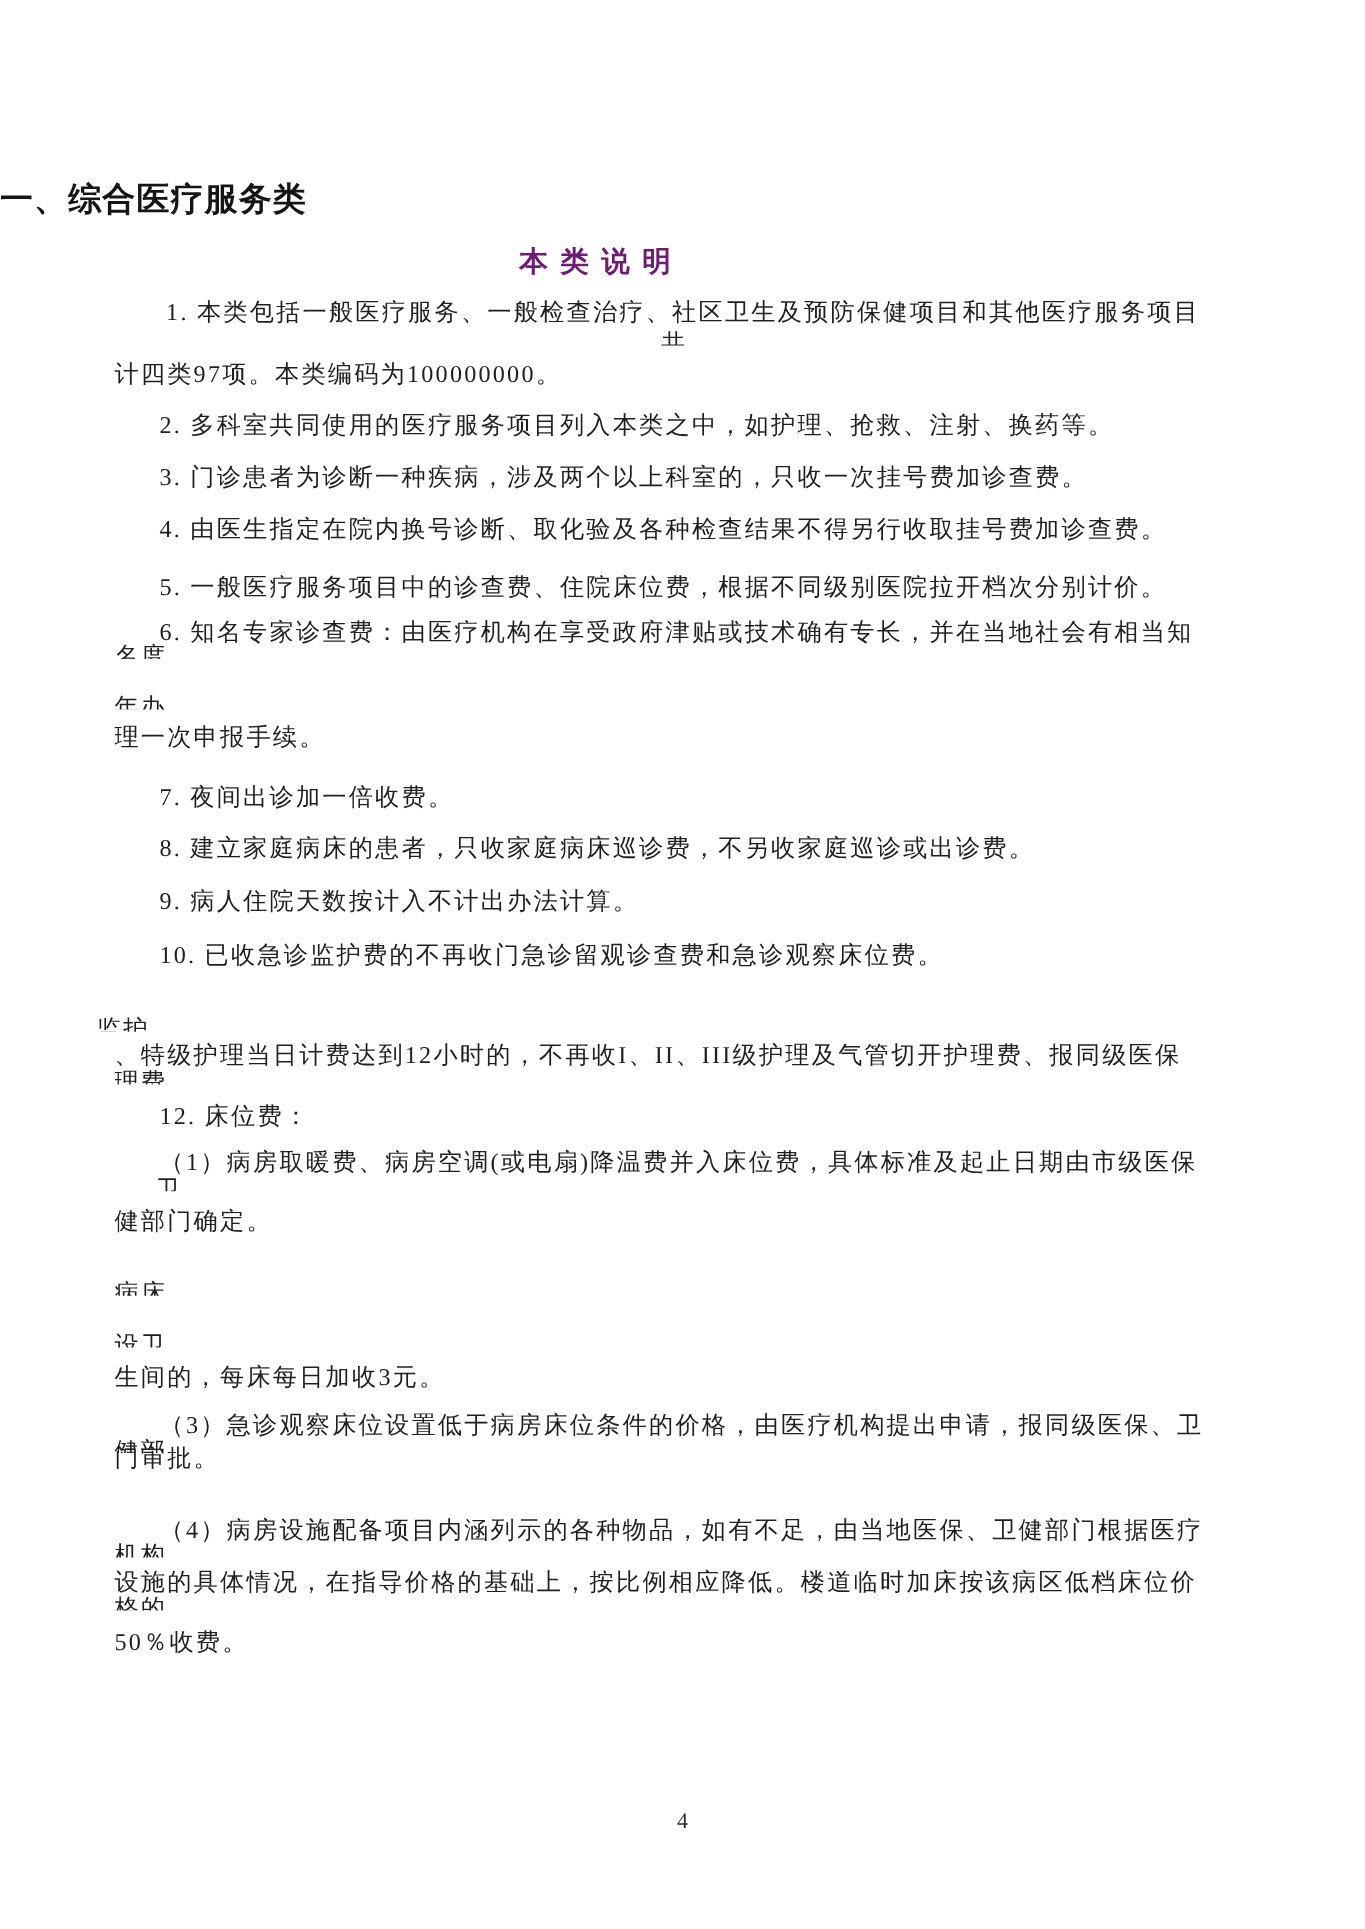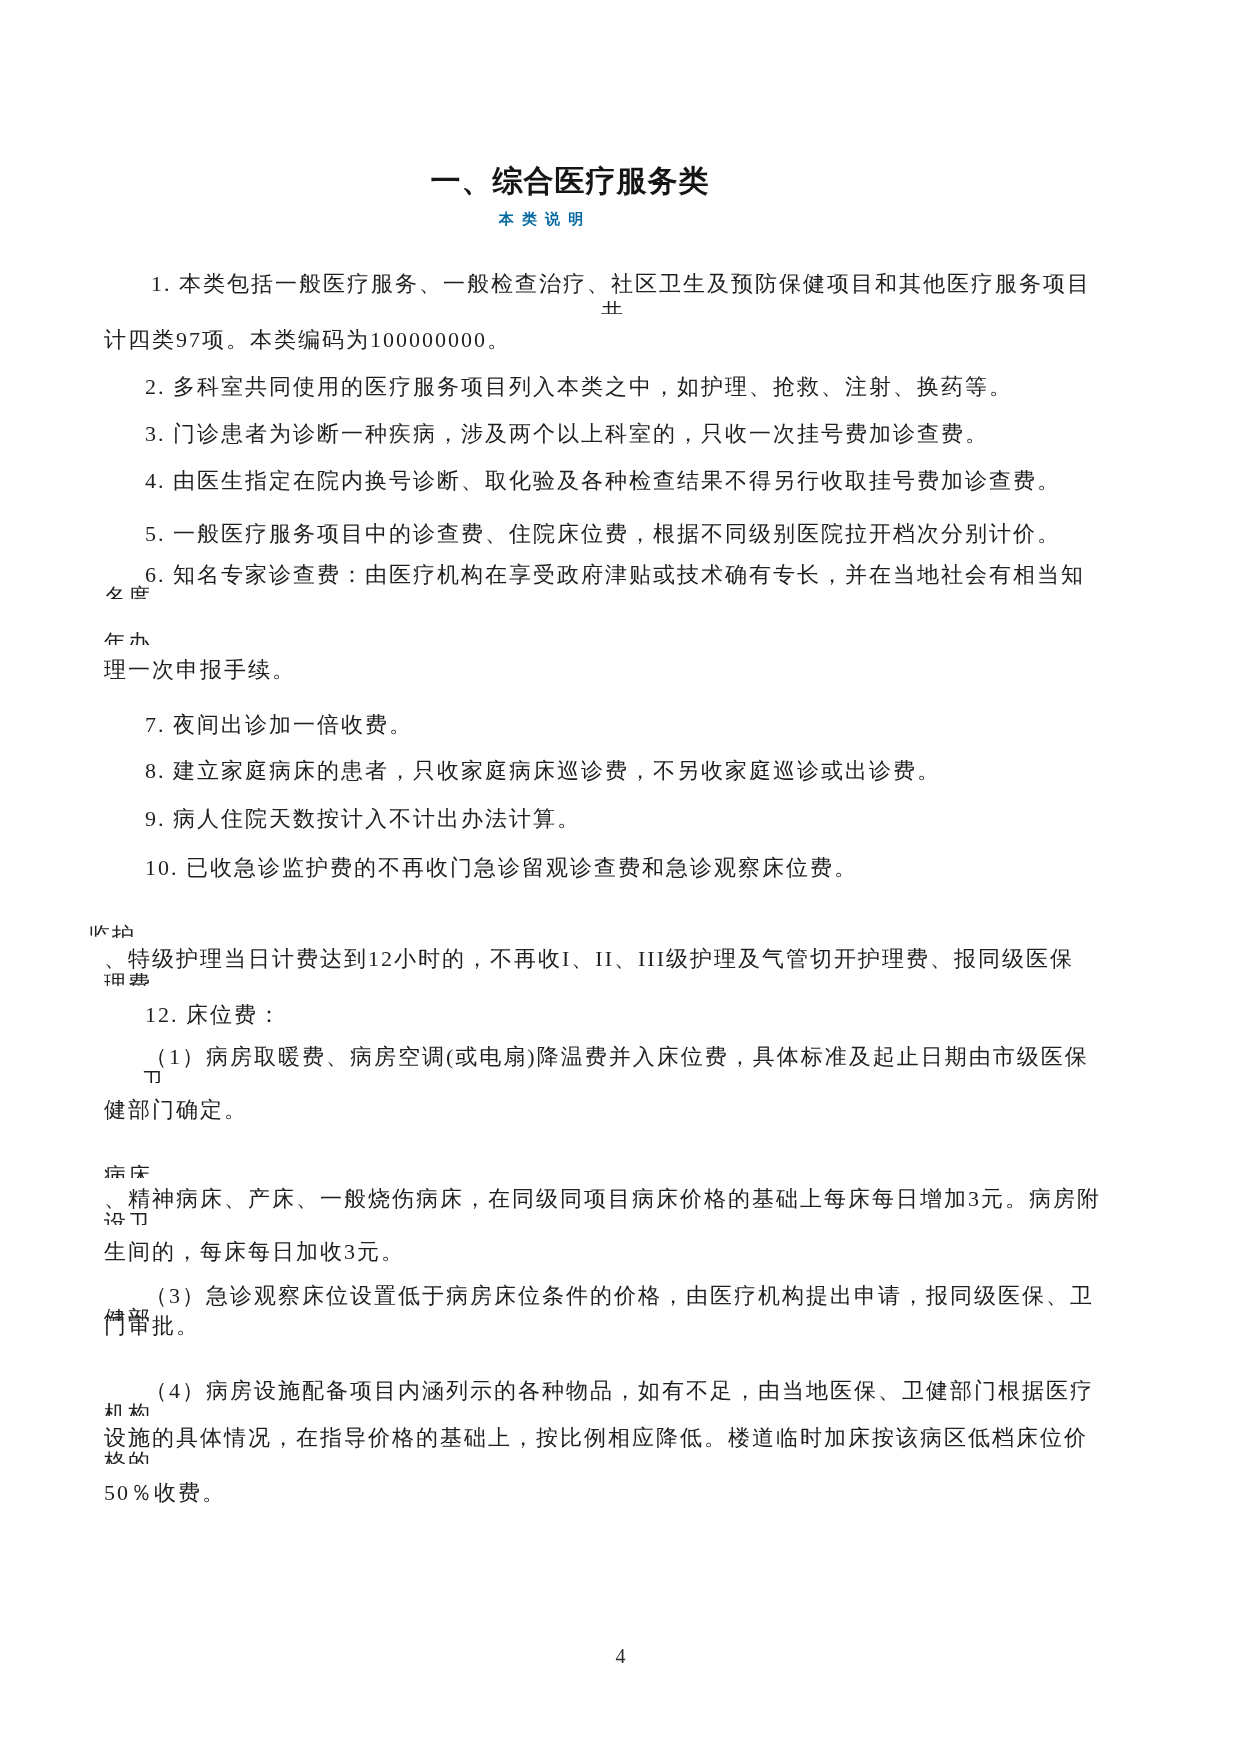--- a/index.html
+++ b/index.html
@@ -14,40 +14,39 @@
     background: #ffffff;
     overflow: hidden;
     font-family: "Liberation Serif", "DejaVu Serif", serif;
     color: #1f1f1f;
   }
   .doc-title {
     position: absolute;
     top: 141px;
     left: 0;
     width: 1084px;
-    text-align: center;
+    text-align: left;
     font-family: "Liberation Sans", "DejaVu Sans", sans-serif;
     font-weight: bold;
     font-size: 30px;
     letter-spacing: 1px;
     color: #151515;
     white-space: nowrap;
-    margin-left: 28px;
   }
   .doc-subtitle {
     position: absolute;
     top: 198px;
     left: 0;
     width: 1084px;
     text-align: center;
     font-family: "Liberation Sans", "DejaVu Sans", sans-serif;
     font-weight: bold;
-    font-size: 15px;
+    font-size: 26px;
     letter-spacing: 2px;
-    color: #0369a1;
+    color: #701a75;
     white-space: nowrap;
   }
   .ln {
     position: absolute;
     font-size: 22px;
     line-height: 26px;
     letter-spacing: 2px;
     white-space: nowrap;
     color: #1f1f1f;
   }
@@ -103,21 +102,20 @@
   <div class="ln" style="top:946px;left:104px">、特级护理当日计费达到12小时的，不再收I、II、III级护理及气管切开护理费、报同级医保</div>
   <div class="ln clip" style="top:971px;left:104px">理费</div>
 
   <div class="ln" style="top:1002px;left:145px">12. 床位费：</div>
 
   <div class="ln" style="top:1044px;left:145px">（1）病房取暖费、病房空调(或电扇)降温费并入床位费，具体标准及起止日期由市级医保</div>
   <div class="ln clip" style="top:1068px;left:110px">、 卫</div>
   <div class="ln" style="top:1097px;left:104px">健部门确定。</div>
 
   <div class="ln clip" style="top:1163px;left:104px">病床</div>
-  <div class="ln" style="top:1186px;left:104px">、精神病床、产床、一般烧伤病床，在同级同项目病床价格的基础上每床每日增加3元。病房附</div>
   <div class="ln clip" style="top:1210px;left:104px">设卫</div>
   <div class="ln" style="top:1239px;left:104px">生间的，每床每日加收3元。</div>
 
   <div class="ln" style="top:1283px;left:145px">（3）急诊观察床位设置低于病房床位条件的价格，由医疗机构提出申请，报同级医保、卫</div>
   <div class="ln clip" style="top:1306px;left:104px">健部</div>
   <div class="ln" style="top:1313px;left:104px">门审批。</div>
 
   <div class="ln" style="top:1378px;left:145px">（4）病房设施配备项目内涵列示的各种物品，如有不足，由当地医保、卫健部门根据医疗</div>
   <div class="ln clip" style="top:1401px;left:104px">机构</div>
   <div class="ln" style="top:1425px;left:104px">设施的具体情况，在指导价格的基础上，按比例相应降低。楼道临时加床按该病区低档床位价</div>

